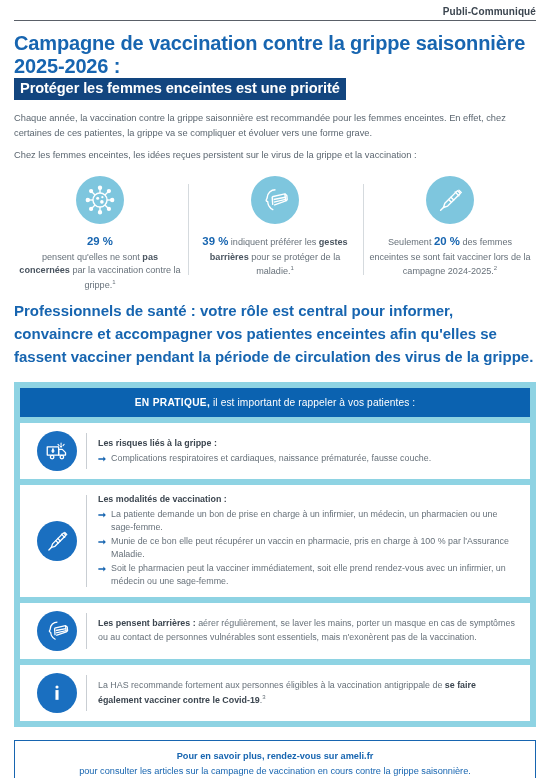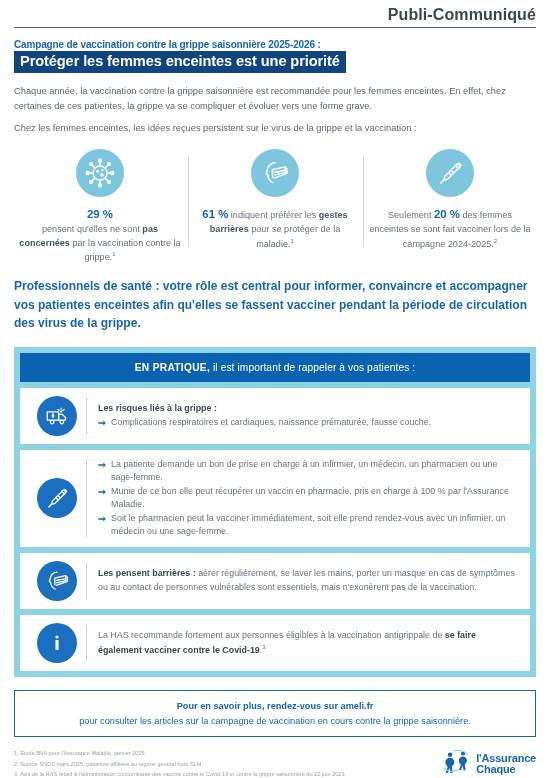--- a/index.html
+++ b/index.html
@@ -12,29 +12,29 @@
     position:relative;
   }
   .page{position:relative;width:550px;height:778px;box-sizing:border-box;padding:0 14px;}
 
   
   .topline{
     display:flex;justify-content:flex-end;align-items:flex-end;
     padding-top:6px;
   }
   .publi{
-    font-size:16px;font-weight:bold;color:#3c4650;letter-spacing:.1px;
+    font-size:10px;font-weight:bold;color:#3c4650;letter-spacing:.1px;
     padding-bottom:3px;
     text-align:right;
   }
   .rule{height:1px;background:#5a6068;width:100%;margin-top:0;}
 
   
   .title1{
-    color:#1765b0;font-size:10px;font-weight:bold;letter-spacing:-.15px;
+    color:#1765b0;font-size:20px;font-weight:bold;letter-spacing:-.15px;
     margin-top:11px;line-height:1.15;
   }
   .title2wrap{}
   .title2{
     display:inline-block;background:#12457f;color:#ffffff;
     font-size:14.6px;font-weight:bold;letter-spacing:-.1px;
     padding:3px 6px 4px 6px;line-height:1.05;
   }
 
   
@@ -58,21 +58,21 @@
     margin:0 auto 9px auto;display:flex;align-items:center;justify-content:center;
   }
   .circle svg{display:block;}
   .stat-text{font-size:9.1px;line-height:1.5;color:#67717a;}
   .stat-text b{color:#4a5560;}
   .pct{color:#1765b0;font-weight:bold;font-size:11.4px;}
   sup{font-size:6px;vertical-align:super;}
 
   
   .pro{
-    margin-top:12px;color:#1765b0;font-weight:bold;font-size:12px;line-height:1.55;
+    margin-top:6px;color:#1765b0;font-weight:bold;font-size:15px;line-height:1.55;
   }
 
   
   .practice{
     margin-top:14px;background:#8ed3e3;padding:6px;box-sizing:border-box;
   }
   .practice-head{
     background:#0b62b0;color:#ffffff;text-align:center;
     font-size:10.2px;padding:9px 4px;letter-spacing:.1px;
   }
@@ -180,21 +180,21 @@
             <path d="M9.5 22.2c1 1.9 2.7 3.4 4.7 4.3"></path>
             <path d="M13 12.5 L26.5 9.5 L27.5 17 L15 21.5"></path>
             <path d="M13 12.5 L13.6 21.2"></path>
             <path d="M26.5 9.5 L28.6 11.2 L29 15.6 L27.5 17"></path>
             <line x1="14.5" y1="15.4" x2="27" y2="13"></line>
             <line x1="14.9" y1="18.2" x2="27.3" y2="15.4"></line>
           </g>
         </svg>
       </div>
       <div class="stat-text">
-        <span class="pct">61 %</span><span> indiquent préférer les </span><b>gestes barrières</b><span> pour se protéger de la maladie.</span><sup>1</sup>
+        <span class="pct">39 %</span><span> indiquent préférer les </span><b>gestes barrières</b><span> pour se protéger de la maladie.</span><sup>1</sup>
       </div>
     </div>
 
     <div class="stat">
       <div class="circle">
         <svg width="30" height="30" viewBox="0 0 32 32" aria-hidden="true">
           <g fill="none" stroke="#ffffff" stroke-width="1.5" stroke-linecap="round" stroke-linejoin="round">
             <path d="M25.5 5.5 L28 8"></path>
             <path d="M21.5 7.5 L25.5 11.5"></path>
             <path d="M24 6 L10.5 19.5 L9 24 L13.5 22.5 L27 9 Z"></path>
@@ -260,20 +260,21 @@
               <path d="M24 6 L10.5 19.5 L9 24 L13.5 22.5 L27 9 Z"></path>
               <line x1="17" y1="13" x2="20" y2="16"></line>
               <line x1="14.5" y1="15.5" x2="17.5" y2="18.5"></line>
               <line x1="9" y1="24" x2="6" y2="27"></line>
             </g>
           </svg>
         </div>
       </div>
       <div class="sep"></div>
       <div class="body">
+        <div class="hd">Les modalités de vaccination :</div>
         <div class="li">
           <span class="arw">➞</span>
           <span class="txt">La patiente demande un bon de prise en charge à un infirmier, un médecin, un pharmacien ou une sage-femme.</span>
         </div>
         <div class="li">
           <span class="arw">➞</span>
           <span class="txt">Munie de ce bon elle peut récupérer un vaccin en pharmacie, pris en charge à 100 % par l'Assurance Maladie.</span>
         </div>
         <div class="li">
           <span class="arw">➞</span>

